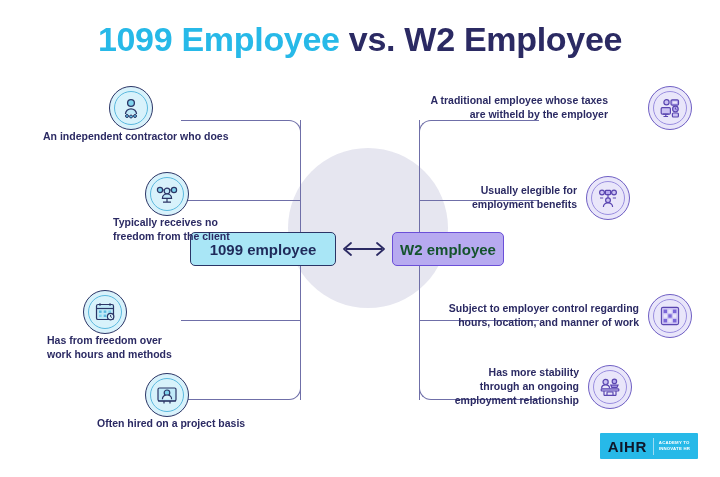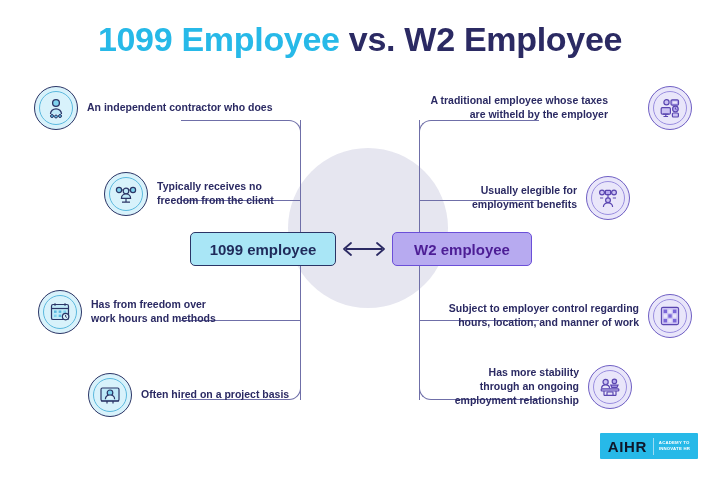--- a/index.html
+++ b/index.html
@@ -79,36 +79,36 @@
     font-size: 15px; font-weight: bold;
     white-space: nowrap;
   }
   .box-1099 {
     left: 190px; top: 232px; width: 146px;
     background: #a9e6f6;
     border: 1.8px solid #2b3566;
     color: #1f2a5a;
   }
   .box-w2 {
-    left: 392px; top: 232px; width: 140px;
+    left: 392px; top: 232px; width: 112px;
     background: #b7aaf0;
     border: 1.8px solid #6b4fd8;
-    color: #4c1d95;
+    color: #14532d;
   }
   .arrow {
     position: absolute;
     left: 336px; top: 232px; width: 56px; height: 34px;
     display: flex; align-items: center; justify-content: center;
     color: #2b2a63; font-size: 19px; font-weight: bold;
   }
   .arrow svg { display: block; }
 
   
   .item { position: absolute; display: flex; align-items: center; }
-  .item-left  { flex-direction: row; }
+  .item-left  { flex-direction: column; }
   .item-right { flex-direction: row-reverse; }
 
   .icon-circle {
     width: 44px; height: 44px; border-radius: 50%;
     flex: 0 0 44px;
     display: flex; align-items: center; justify-content: center;
     position: relative;
   }
   .icon-cyan {
     background: #d8f2fb;

